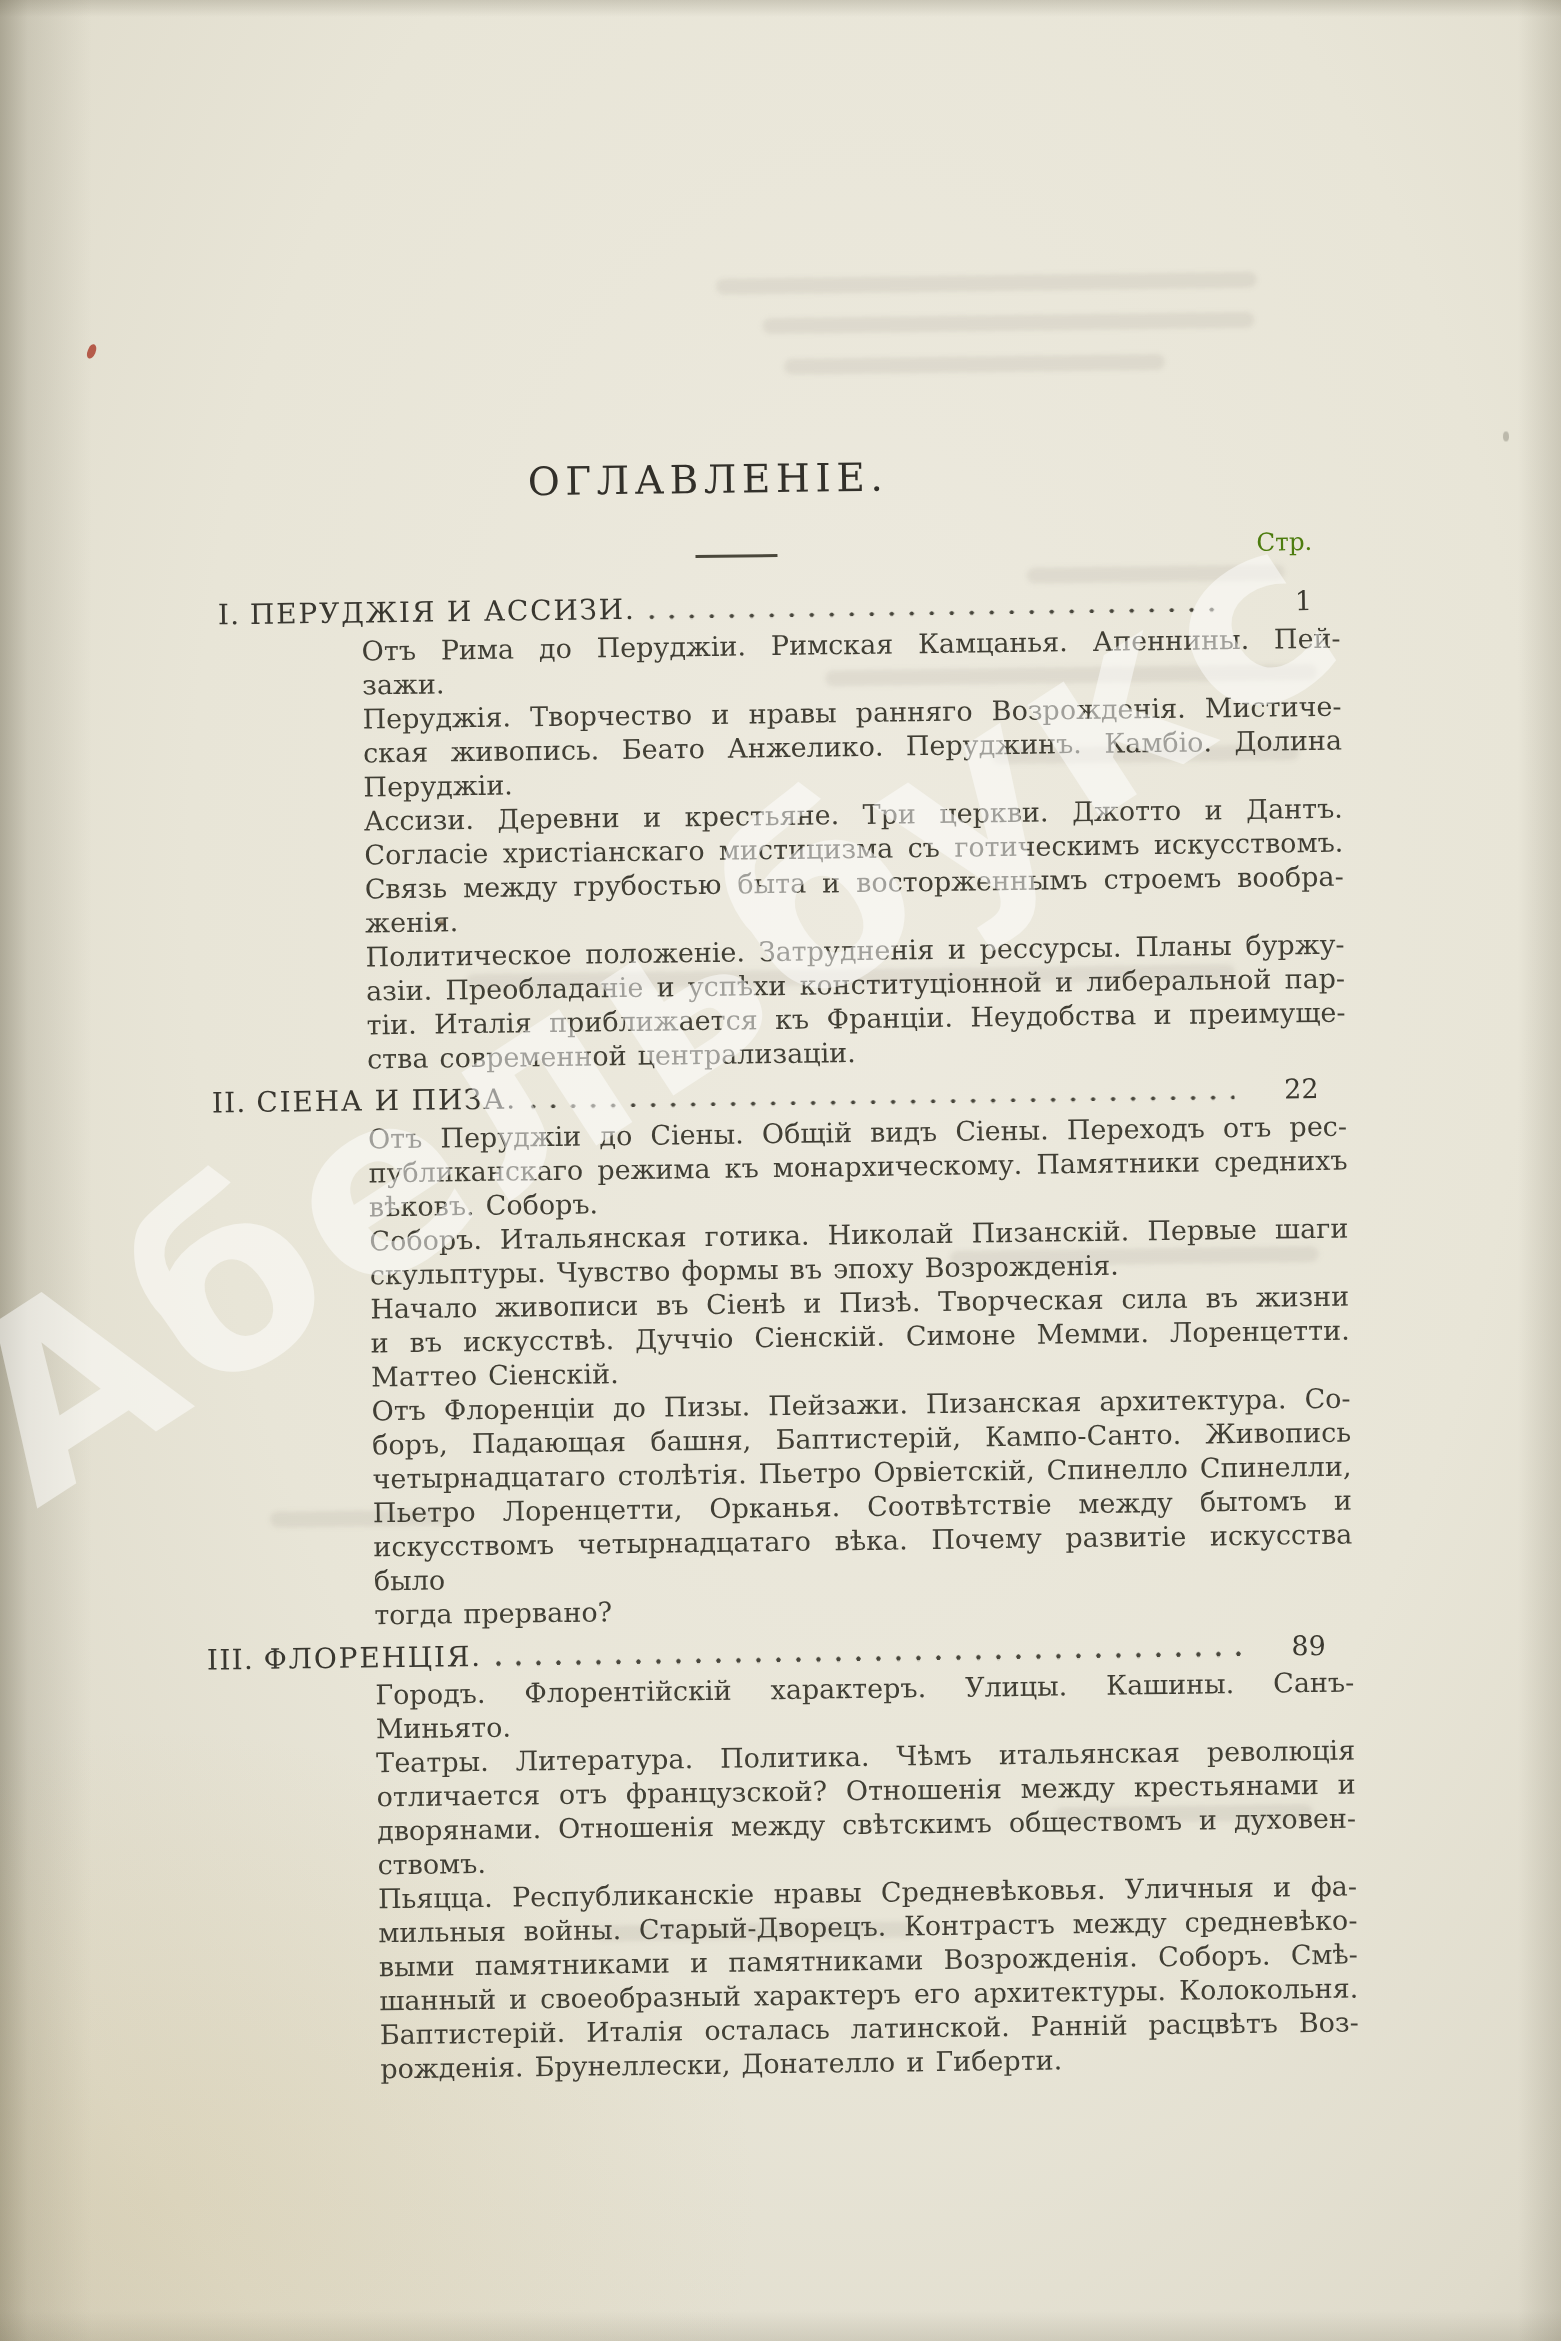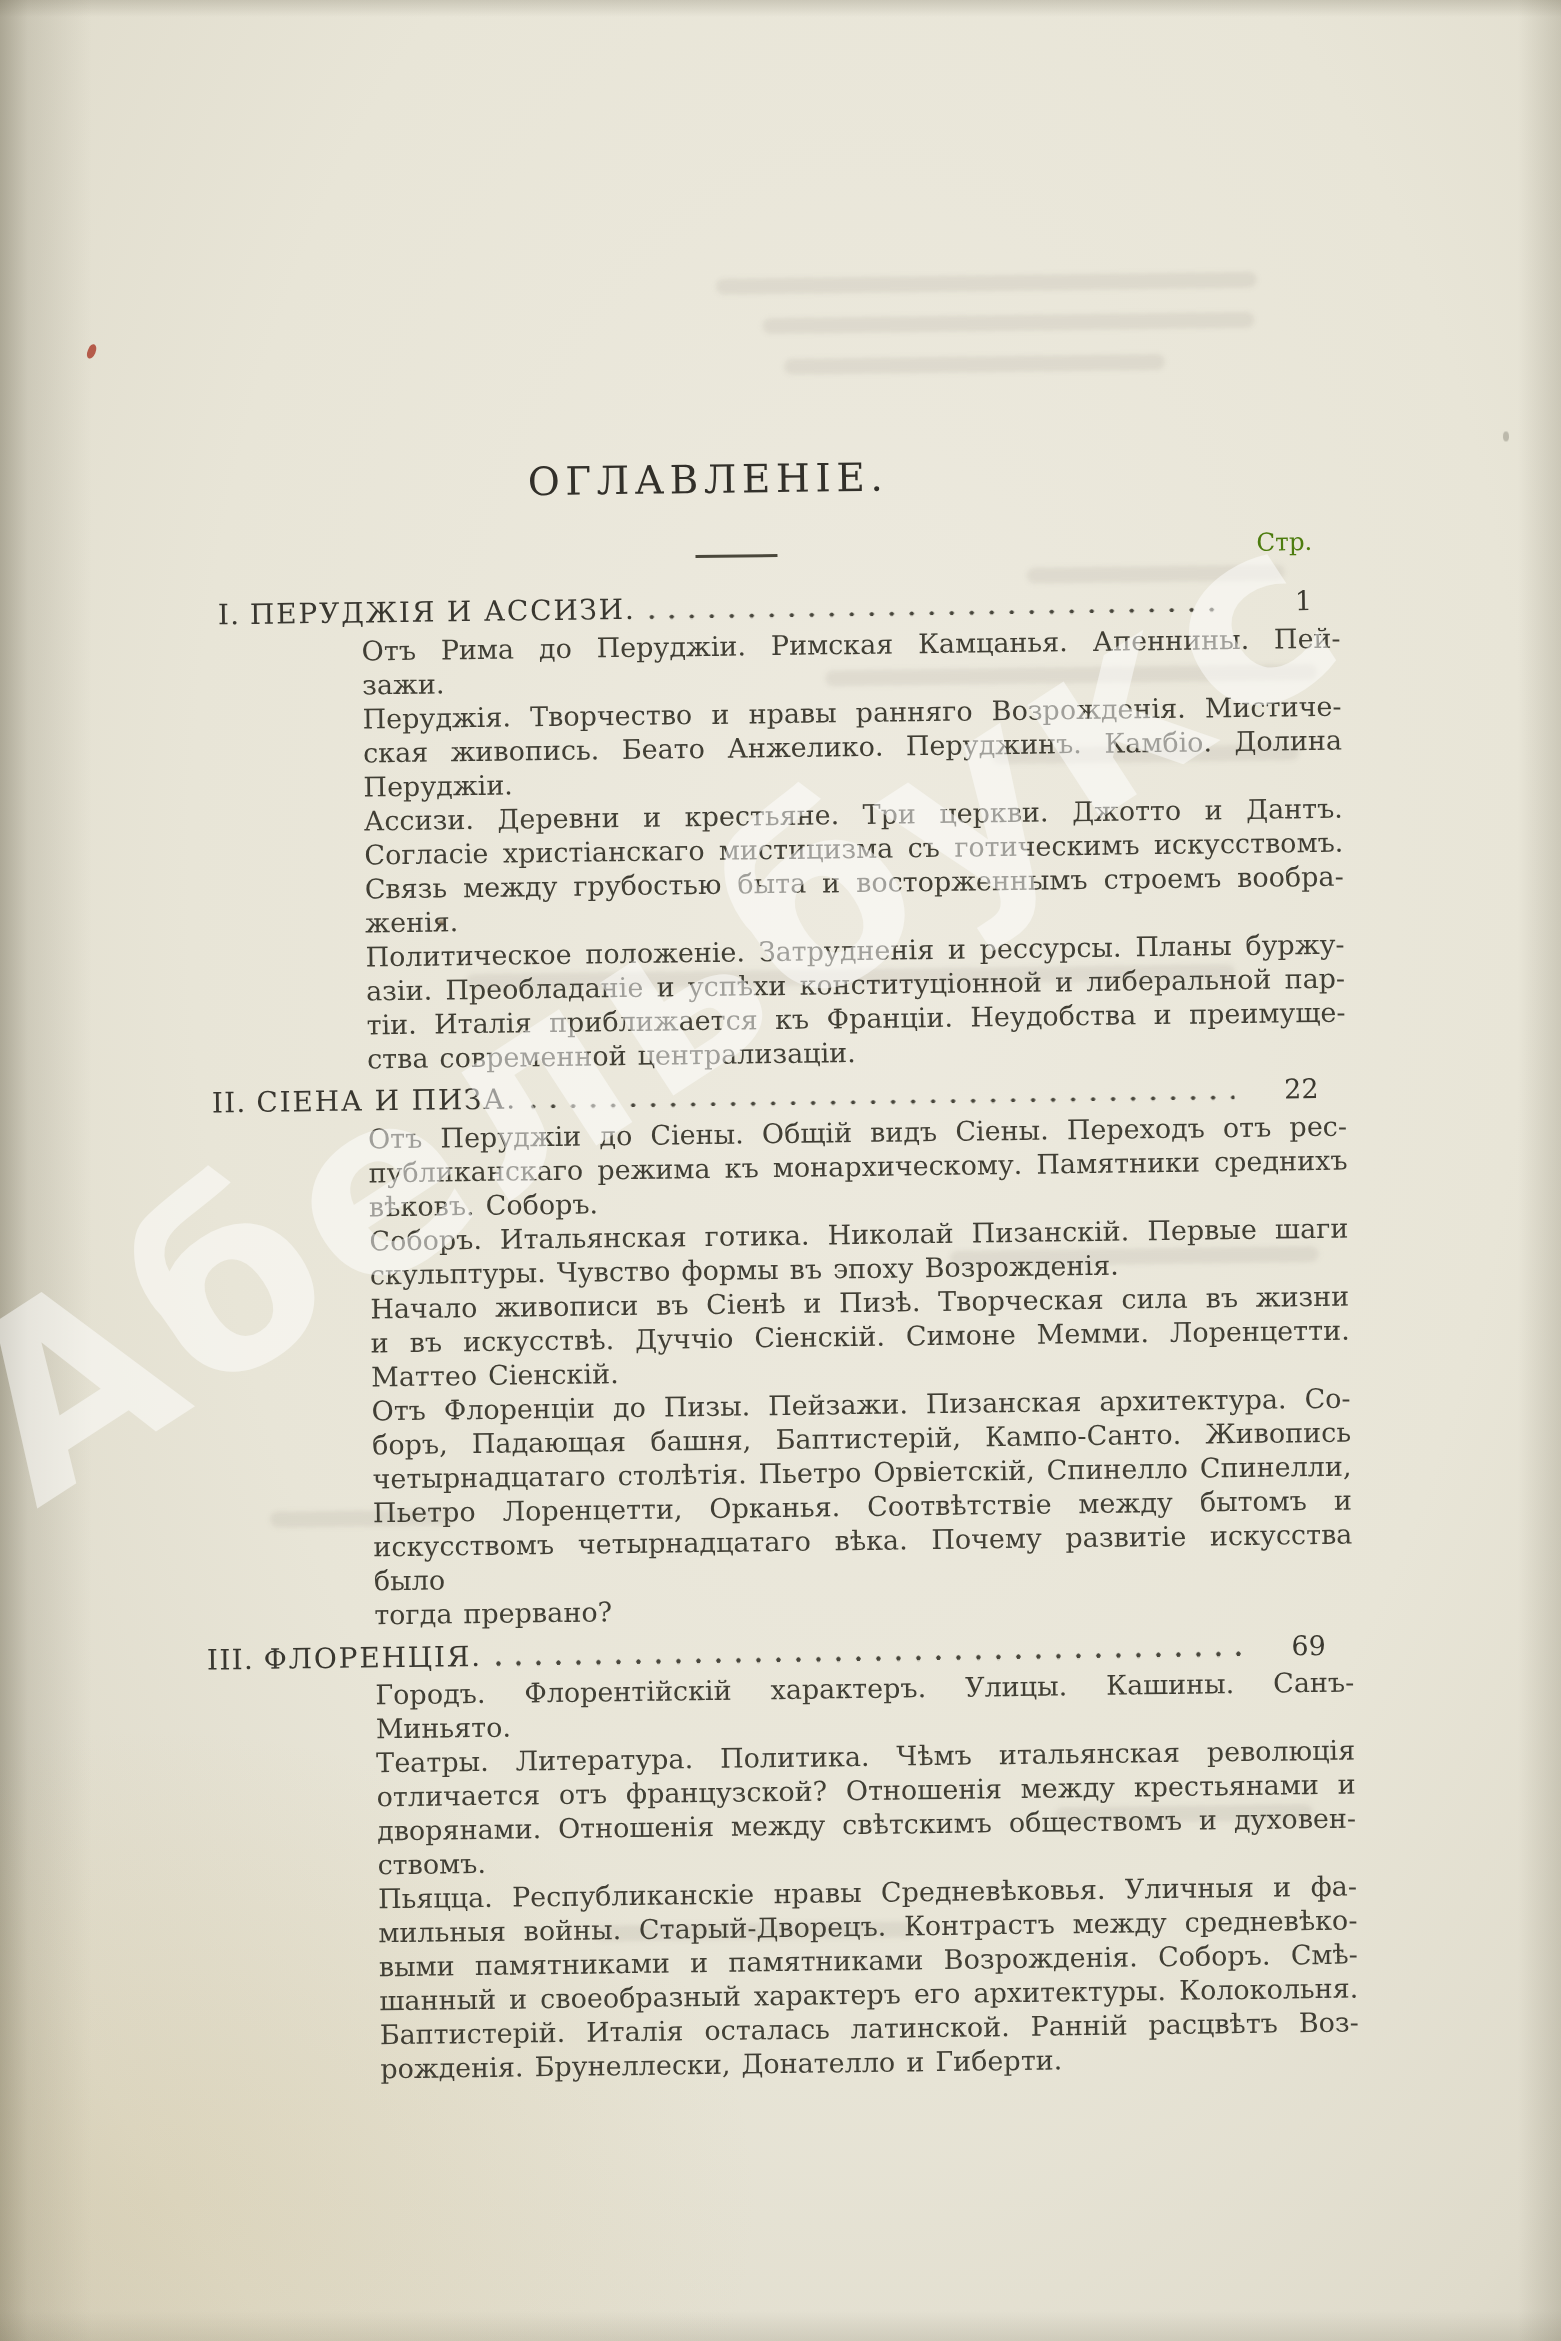--- a/index.html
+++ b/index.html
@@ -142,21 +142,21 @@
             <div class="line jl">искусствомъ четырнадцатаго вѣка. Почему развитіе искусства было</div>
             <div class="line ll">тогда прервано?</div>
           </div>
         </div>
       </div>
       <div class="section">
         <div class="heading-row">
           <span class="numeral">III.</span>
           <span class="htitle">ФЛОРЕНЦІЯ.</span>
           <span class="leader"></span>
-          <span class="pagenum">69</span>
+          <span class="pagenum">89</span>
         </div>
         <div class="para-block">
           <div class="para">
             <div class="line jl">Городъ. Флорентійскій характеръ. Улицы. Кашины. Санъ-</div>
             <div class="line ll">Миньято.</div>
           </div>
           <div class="para">
             <div class="line jl">Театры. Литература. Политика. Чѣмъ итальянская революція</div>
             <div class="line jl">отличается отъ французской? Отношенія между крестьянами и</div>
             <div class="line jl">дворянами. Отношенія между свѣтскимъ обществомъ и духовен-</div>

